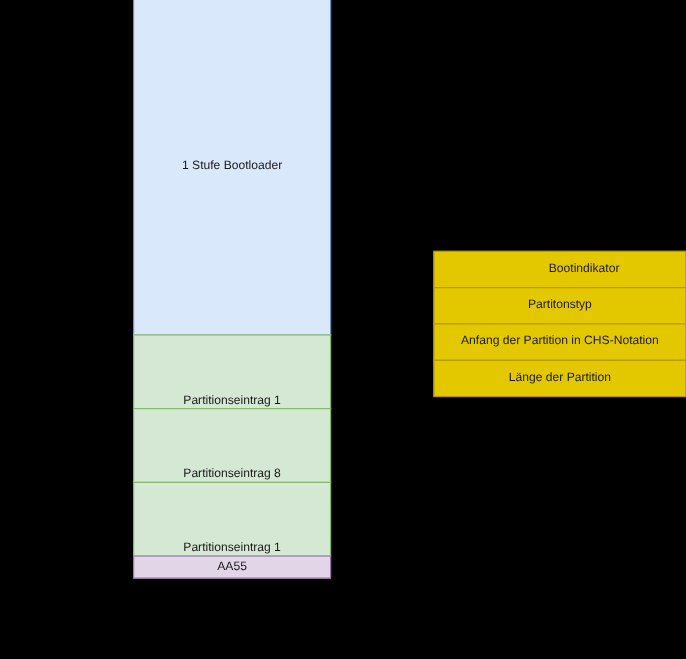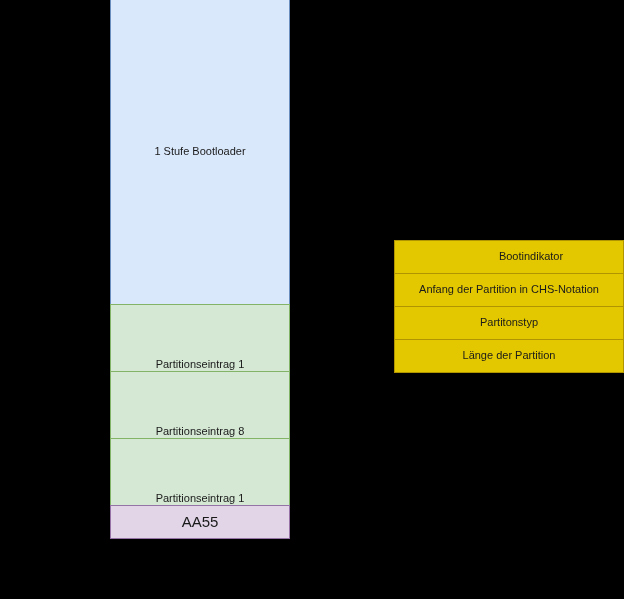--- a/index.html
+++ b/index.html
@@ -20,21 +20,21 @@
     left: 0;
     top: 0;
     width: 624px;
     height: 599px;
     background: #000000;
   }
 
   
   .mbr-column {
     position: absolute;
-    left: 110px;
+    left: 121px;
     top: 0px;
     width: 180px;
   }
 
   .mbr-cell {
     box-sizing: border-box;
     width: 180px;
     display: flex;
     align-items: center;
     justify-content: center;
@@ -53,25 +53,25 @@
 
   .cell-partition {
     height: 68px;
     background: #d5e8d4;
     border: 1px solid #82b366;
     margin-top: -1px;
     align-items: flex-end;
   }
 
   .cell-signature {
-    height: 34px;
+    height: 21px;
     background: #e1d5e7;
     border: 1px solid #9673a6;
     margin-top: -1px;
-    font-size: 15px;
+    font-size: 11px;
   }
 
   
   .detail-table {
     position: absolute;
     left: 394px;
     top: 228px;
     width: 230px;
   }
 
@@ -85,21 +85,21 @@
     display: flex;
     align-items: center;
     justify-content: center;
     text-align: center;
     font-size: 11px;
     color: #1a1a1a;
     line-height: 1.2;
     padding: 0 4px;
   }
   .detail-row:first-child {
-    margin-top: 12px;
+    margin-top: 0;
     padding-left: 48px;
   }
 </style>
 </head>
 <body>
 
 <div class="canvas">
 
   <div class="mbr-column">
 
@@ -126,25 +126,25 @@
 
   </div>
 
   <div class="detail-table">
 
     <div class="detail-row">
       <span>Bootindikator</span>
     </div>
 
     <div class="detail-row">
-      <span>Anfang der Partition in CHS-Notation</span>
+      <span>Partitonstyp</span>
     </div>
 
     <div class="detail-row">
-      <span>Partitonstyp</span>
+      <span>Anfang der Partition in CHS-Notation</span>
     </div>
 
 
 
     <div class="detail-row">
       <span>Länge der Partition</span>
     </div>
 
   </div>
 

